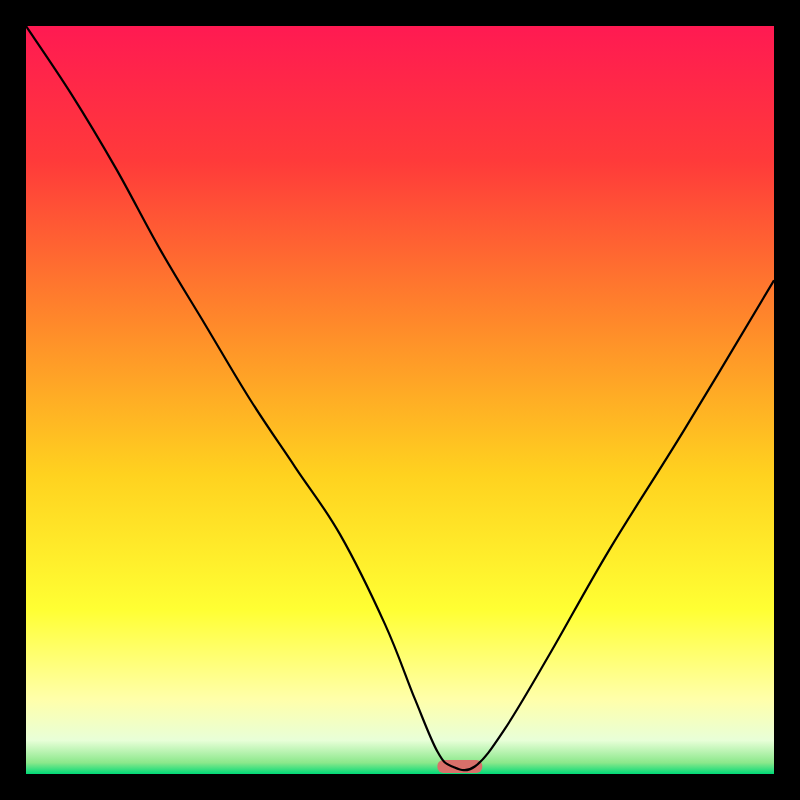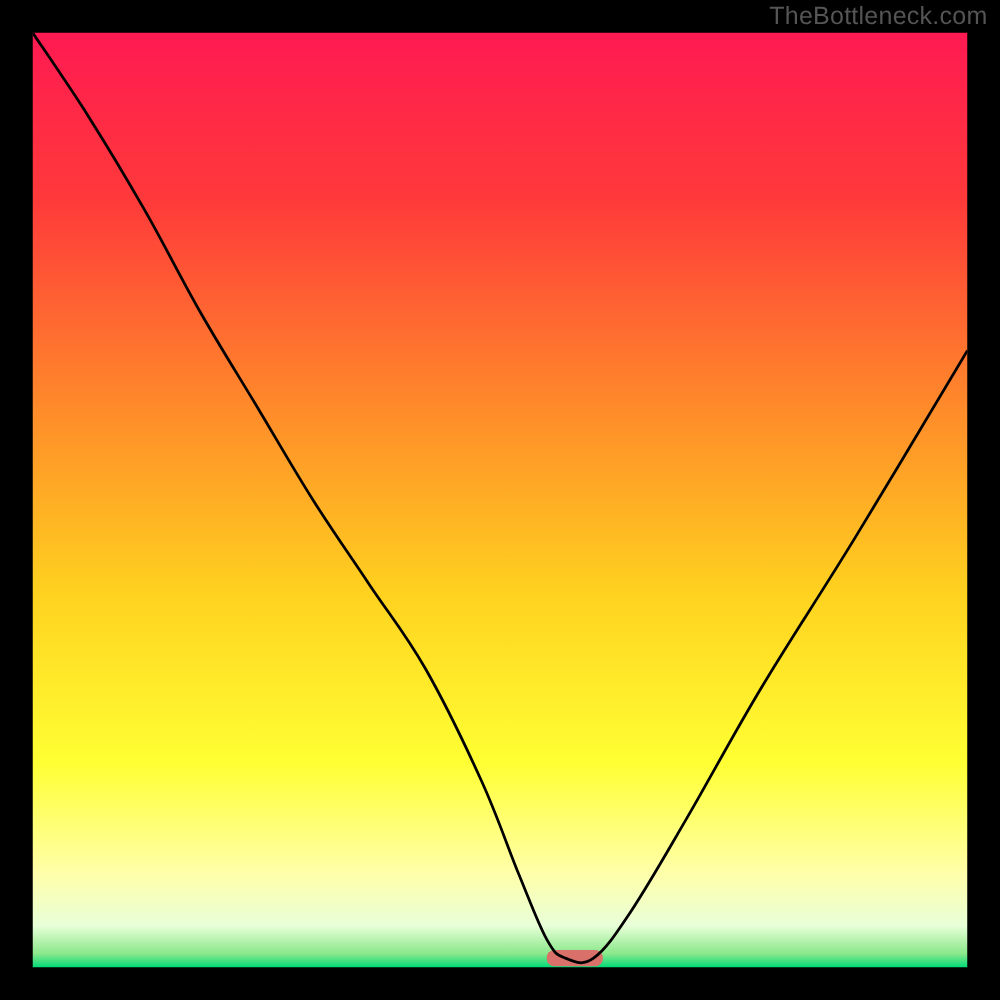--- a/index.html
+++ b/index.html
@@ -34,21 +34,20 @@
     width: 748px;
     height: 748px;
     background: #000;
   }
   svg { display: block; }
 </style>
 </head>
 <body>
 
 <div class="frame">
-  <div class="watermark">TheBottleneck.com</div>
 
   <div class="plot-wrap">
     <svg id="chart-svg" width="748" height="748" viewBox="0 0 748 748">
       <defs>
         <linearGradient id="bg-grad" x1="0" y1="0" x2="0" y2="1">
             <stop offset="0.00%" stop-color="#ff1a52"></stop>
             <stop offset="18.00%" stop-color="#ff3a3a"></stop>
             <stop offset="40.00%" stop-color="#ff8a2a"></stop>
             <stop offset="60.00%" stop-color="#ffd21f"></stop>
             <stop offset="78.00%" stop-color="#ffff33"></stop>

